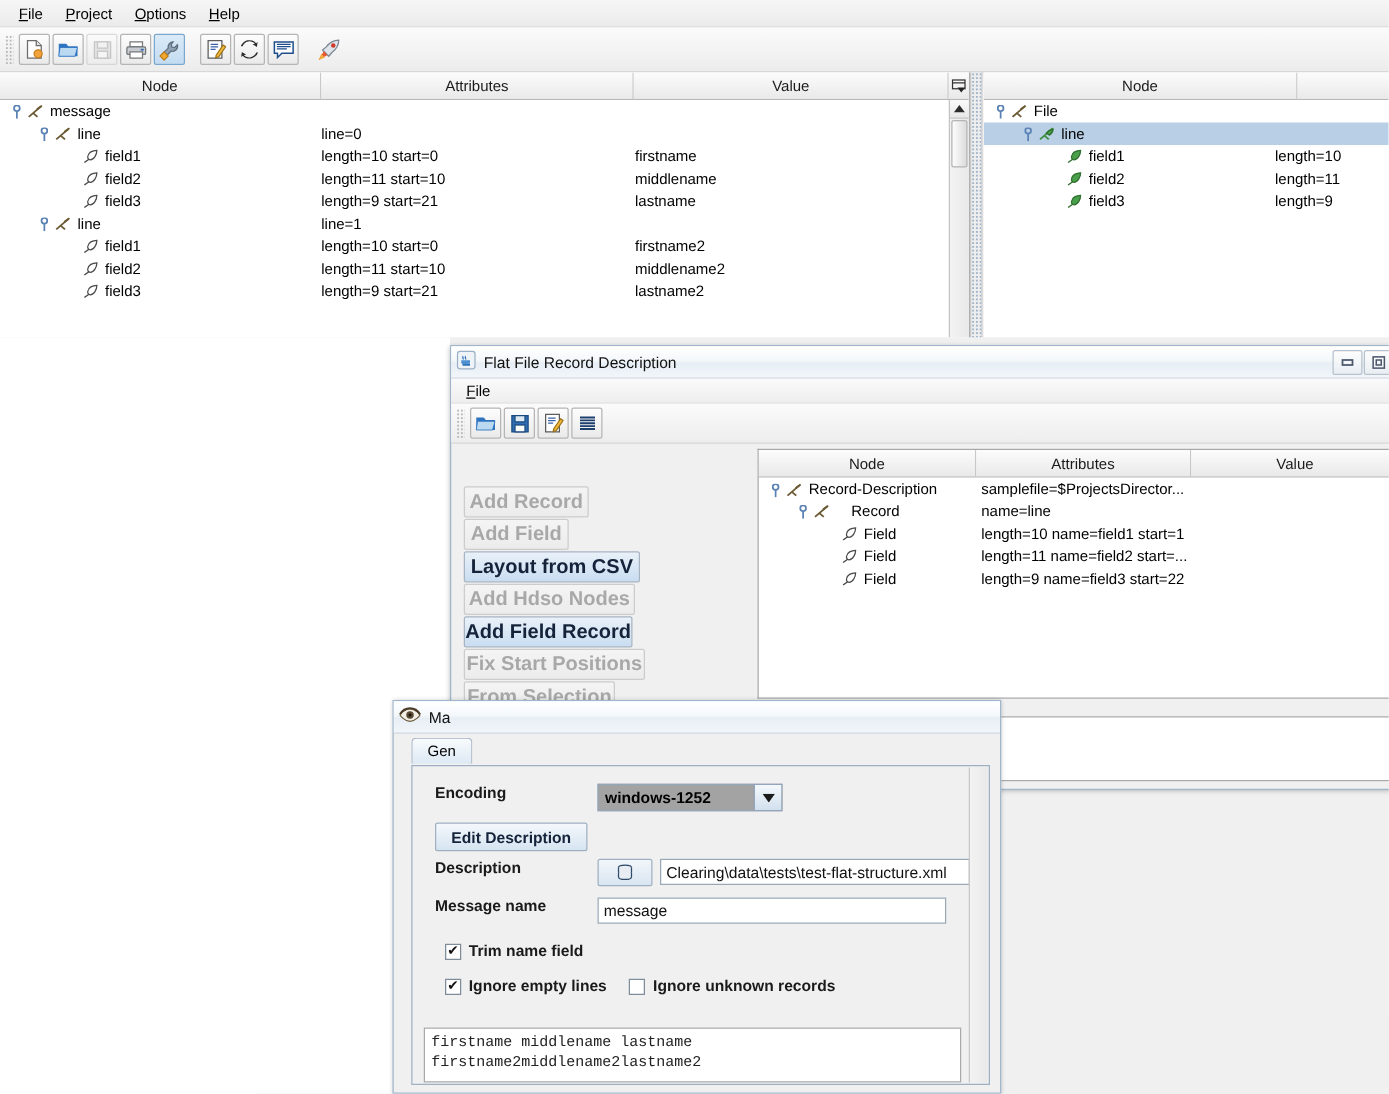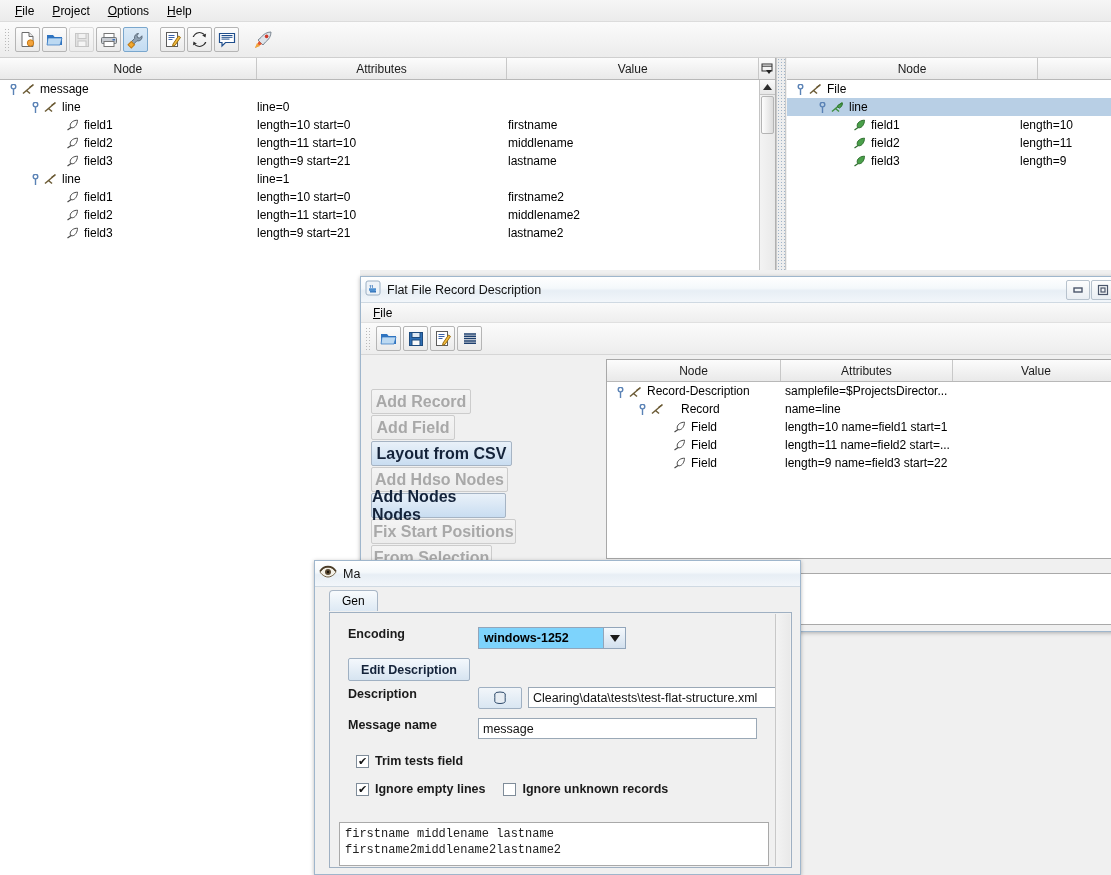--- a/index.html
+++ b/index.html
@@ -178,21 +178,21 @@
     background: linear-gradient(to bottom,#f8fbfd,#dde9f4);
     display:flex;align-items:center;
   }
   .subpanel {
     position:absolute; left: 14px; top: 51px; right: 8px; bottom: 6px;
     border: 1px solid #9fb0c2; background: #f0f0f0;
   }
   .formrow { display:flex; height: 24px; margin: 0 0 0 18px; }
   .flabel { width: 130px; font-size: 12.5px; font-weight: bold; color:#1a1a1a; }
   .combo {
-    width: 148px; height: 22px; display:flex; border:1px solid #92a5ba; background:#7dd3fc;
+    width: 148px; height: 22px; display:flex; border:1px solid #92a5ba; background:#a3a3a3;
   }
   .combo .cval { flex:1; display:flex; align-items:center; padding-left:5px; font-size:12.5px; font-weight:bold; }
   .combo .carrow {
     width: 22px; border-left:1px solid #92a5ba;
     background: linear-gradient(to bottom,#f4f8fc,#d2e0ee);
     display:flex;align-items:center;justify-content:center;
   }
   .tfield {
     height: 21px; border:1px solid #9aa8b6; background:#fff;
     display:flex; align-items:center; padding-left:4px; font-size:12.5px; color:#111;
@@ -632,21 +632,21 @@
           <path d="M2 2h12M2 4.3h12M2 6.6h12M2 8.9h12M2 11.2h12" stroke="#1d3f6e" stroke-width="1.5"></path>
         </svg>
       </div>
     </div>
 
     <div class="btnstack" id="flat-buttons">
         <div class="jbtn disabled" style="width:100px">Add Record</div>
         <div class="jbtn disabled" style="width:84px">Add Field</div>
         <div class="jbtn" style="width:141px">Layout from CSV</div>
         <div class="jbtn disabled" style="width:137px">Add Hdso Nodes</div>
-        <div class="jbtn" style="width:135px">Add Nodes Nodes</div>
+        <div class="jbtn" style="width:135px">Add Field Record</div>
         <div class="jbtn disabled" style="width:145px">Fix Start Positions</div>
         <div class="jbtn disabled" style="width:121px">From Selection</div>
       </div>
 
     <div class="dlg-tree">
       <div class="tbl-header">
         <div class="th" style="width:178px">Node</div>
         <div class="th" style="width:176px">Attributes</div>
         <div class="th" style="width:170px;border-right:none">Value</div>
       </div>
@@ -793,21 +793,21 @@
       <div class="formrow" style="margin-top:7px">
         <div class="flabel">Message name</div>
         <div class="tfield" style="width:279px">message</div>
       </div>
 
 
       <div class="cbrow" style="margin-top:8px">
         <div class="cbox">
             <span>✔</span>
           </div>
-        <div class="cb-label">Trim tests field</div>
+        <div class="cb-label">Trim name field</div>
       </div>
 
       <div class="cbrow" style="margin-top:6px">
         <div class="cbox">
             <span>✔</span>
           </div>
         <div class="cb-label">Ignore empty lines</div>
         <div class="cbox"></div>
         <div class="cb-label">Ignore unknown records</div>
       </div>

